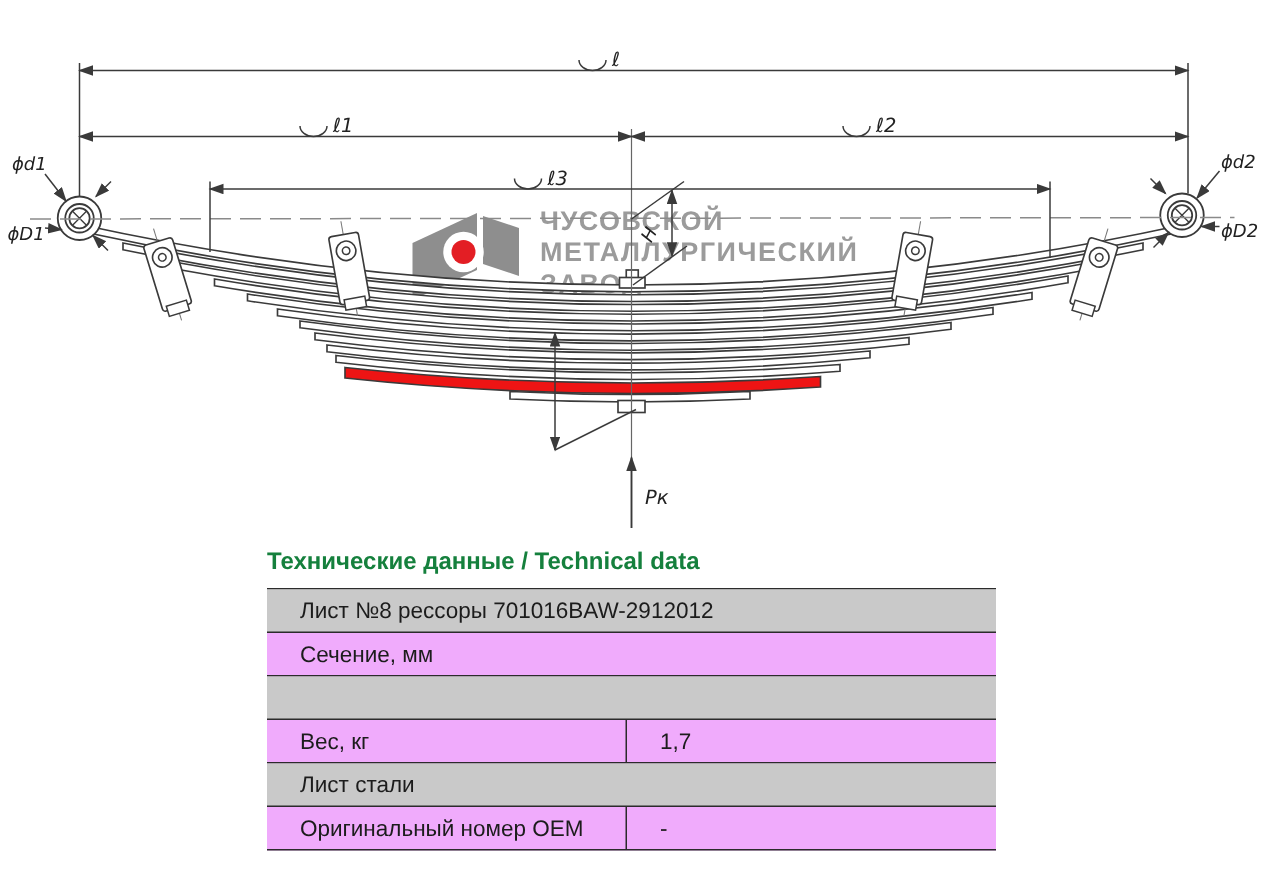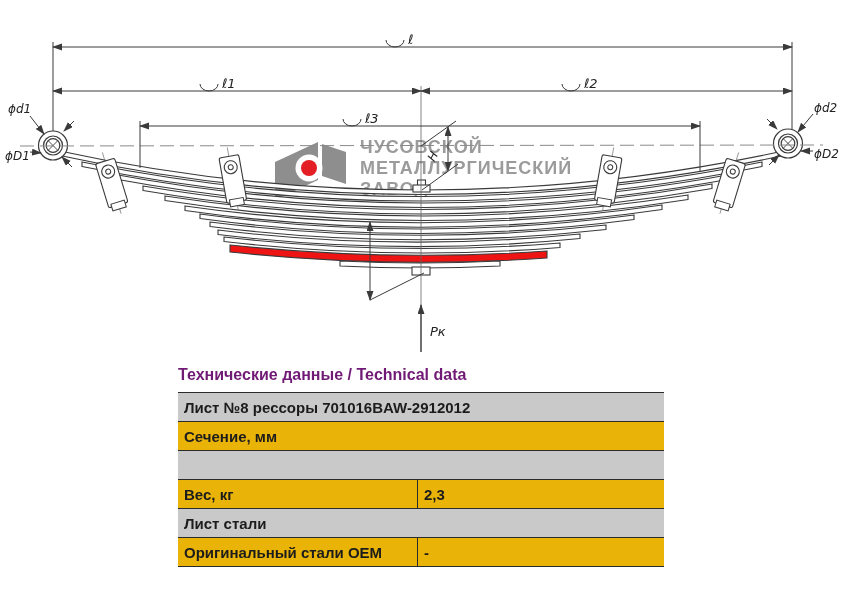--- a/index.html
+++ b/index.html
@@ -4,27 +4,27 @@
 <style>
   html,body{margin:0;padding:0;background:#fff;}
   #page{position:relative;width:842px;height:595px;background:#fff;overflow:hidden;
         font-family:"Liberation Sans",sans-serif;}
   svg text{font-family:"DejaVu Sans",sans-serif;}
   .dimlabel{font-style:italic;font-size:13px;fill:#222;}
   .philabel{font-style:italic;font-size:12px;fill:#222;}
   .wm-text{font-weight:bold;font-size:18px;fill:#9b9b9b;letter-spacing:1px;
            font-family:"Liberation Sans",sans-serif;}
   .spec-title{position:absolute;left:178px;top:366px;font-size:16px;font-weight:bold;
-              color:#701a75;}
+              color:#15803d;}
   .spec-table{position:absolute;left:178px;top:392px;width:486px;
               border-top:1.3px solid #2b2b2b;font-size:15px;color:#1c1c1c;}
   .t-row{display:flex;height:29px;box-sizing:border-box;align-items:stretch;
-         border-bottom:1.3px solid #2b2b2b;background:#eab308;}
+         border-bottom:1.3px solid #2b2b2b;background:#f0abfc;}
   .t-row.gray{background:#c9c9c9;}
-  .t-cell{display:flex;align-items:center;padding-left:6px;box-sizing:border-box;font-weight:bold;}
+  .t-cell{display:flex;align-items:center;padding-left:22px;box-sizing:border-box;}
   .t-label{width:239px;}
   .t-value{flex:1;border-left:1.3px solid #2b2b2b;}
   .t-header .t-cell{width:100%;border-left:none;}
 </style>
 </head>
 <body>
 
 <div id="page">
 
   <svg width="842" height="360" viewBox="0 0 842 360">
@@ -183,24 +183,24 @@
     <div class="t-row gray t-header">
       <div class="t-cell">Лист №8 рессоры 701016BAW-2912012</div>
     </div>
     <div class="t-row">
       <div class="t-cell t-label">Сечение, мм</div>
     </div>
     <div class="t-row gray">
     </div>
     <div class="t-row">
       <div class="t-cell t-label">Вес, кг</div>
-      <div class="t-cell t-value">2,3</div>
+      <div class="t-cell t-value">1,7</div>
     </div>
     <div class="t-row gray">
       <div class="t-cell t-label">Лист стали</div>
     </div>
     <div class="t-row">
-      <div class="t-cell t-label">Оригинальный стали OEM</div>
+      <div class="t-cell t-label">Оригинальный номер OEM</div>
       <div class="t-cell t-value">-</div>
     </div>
   </div>
 
 </div>
 
 </body></html>

